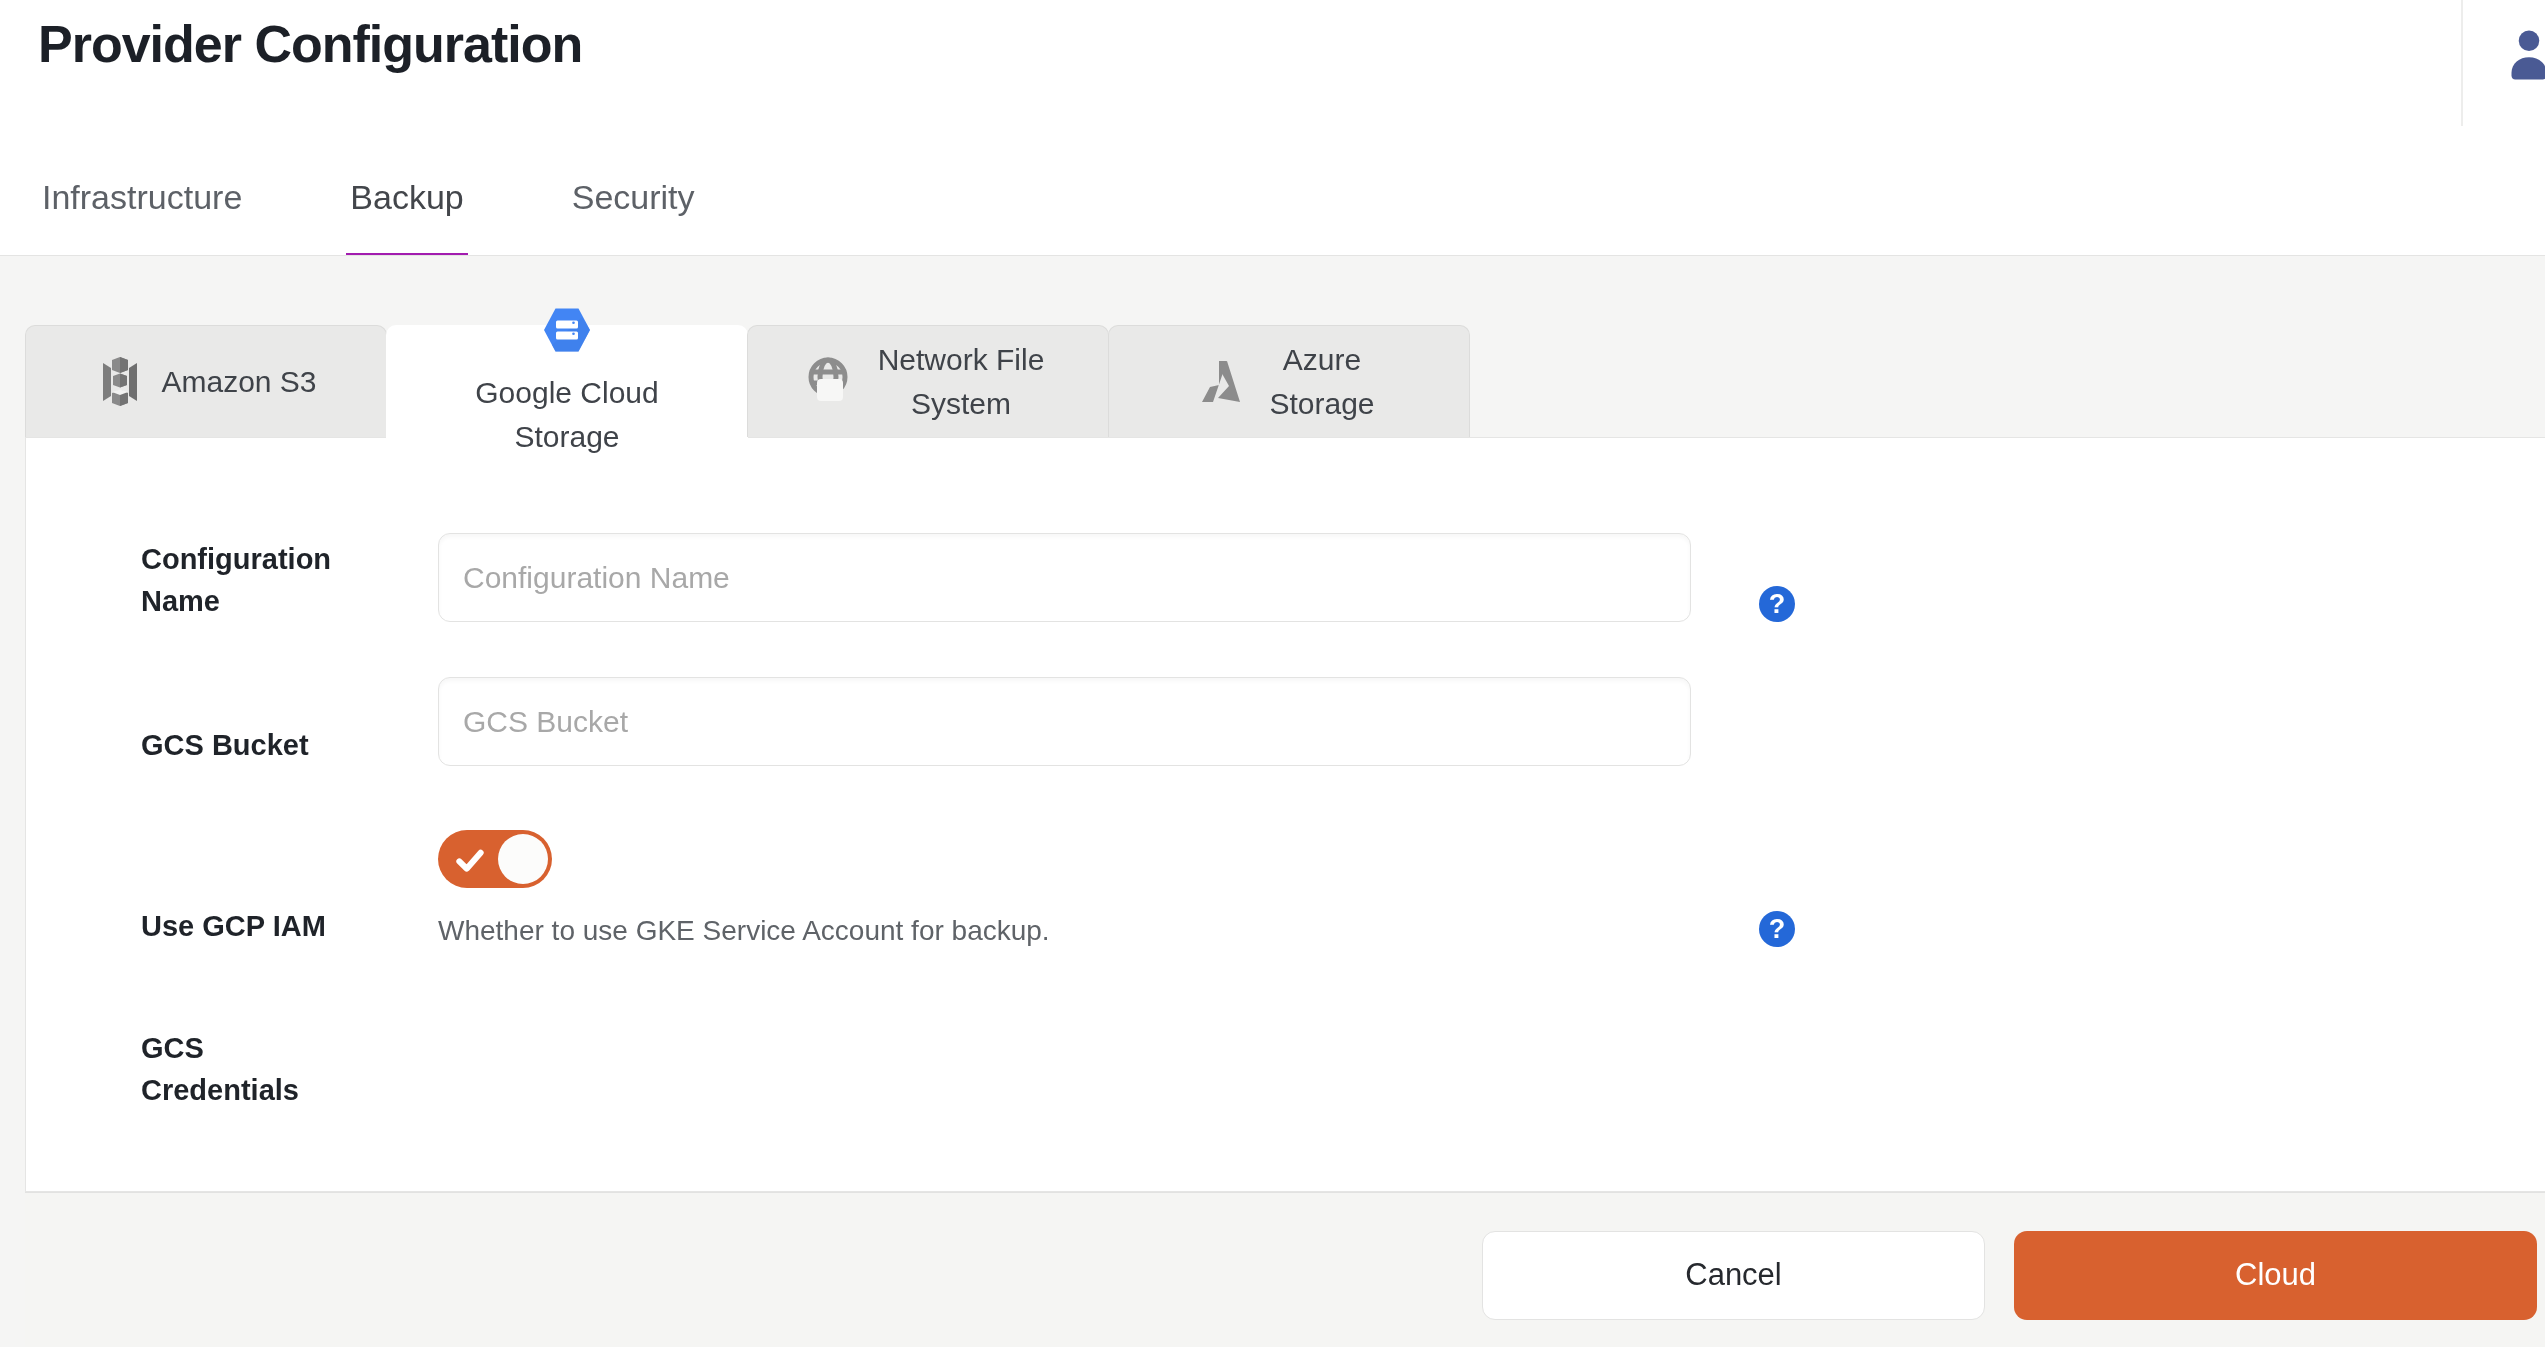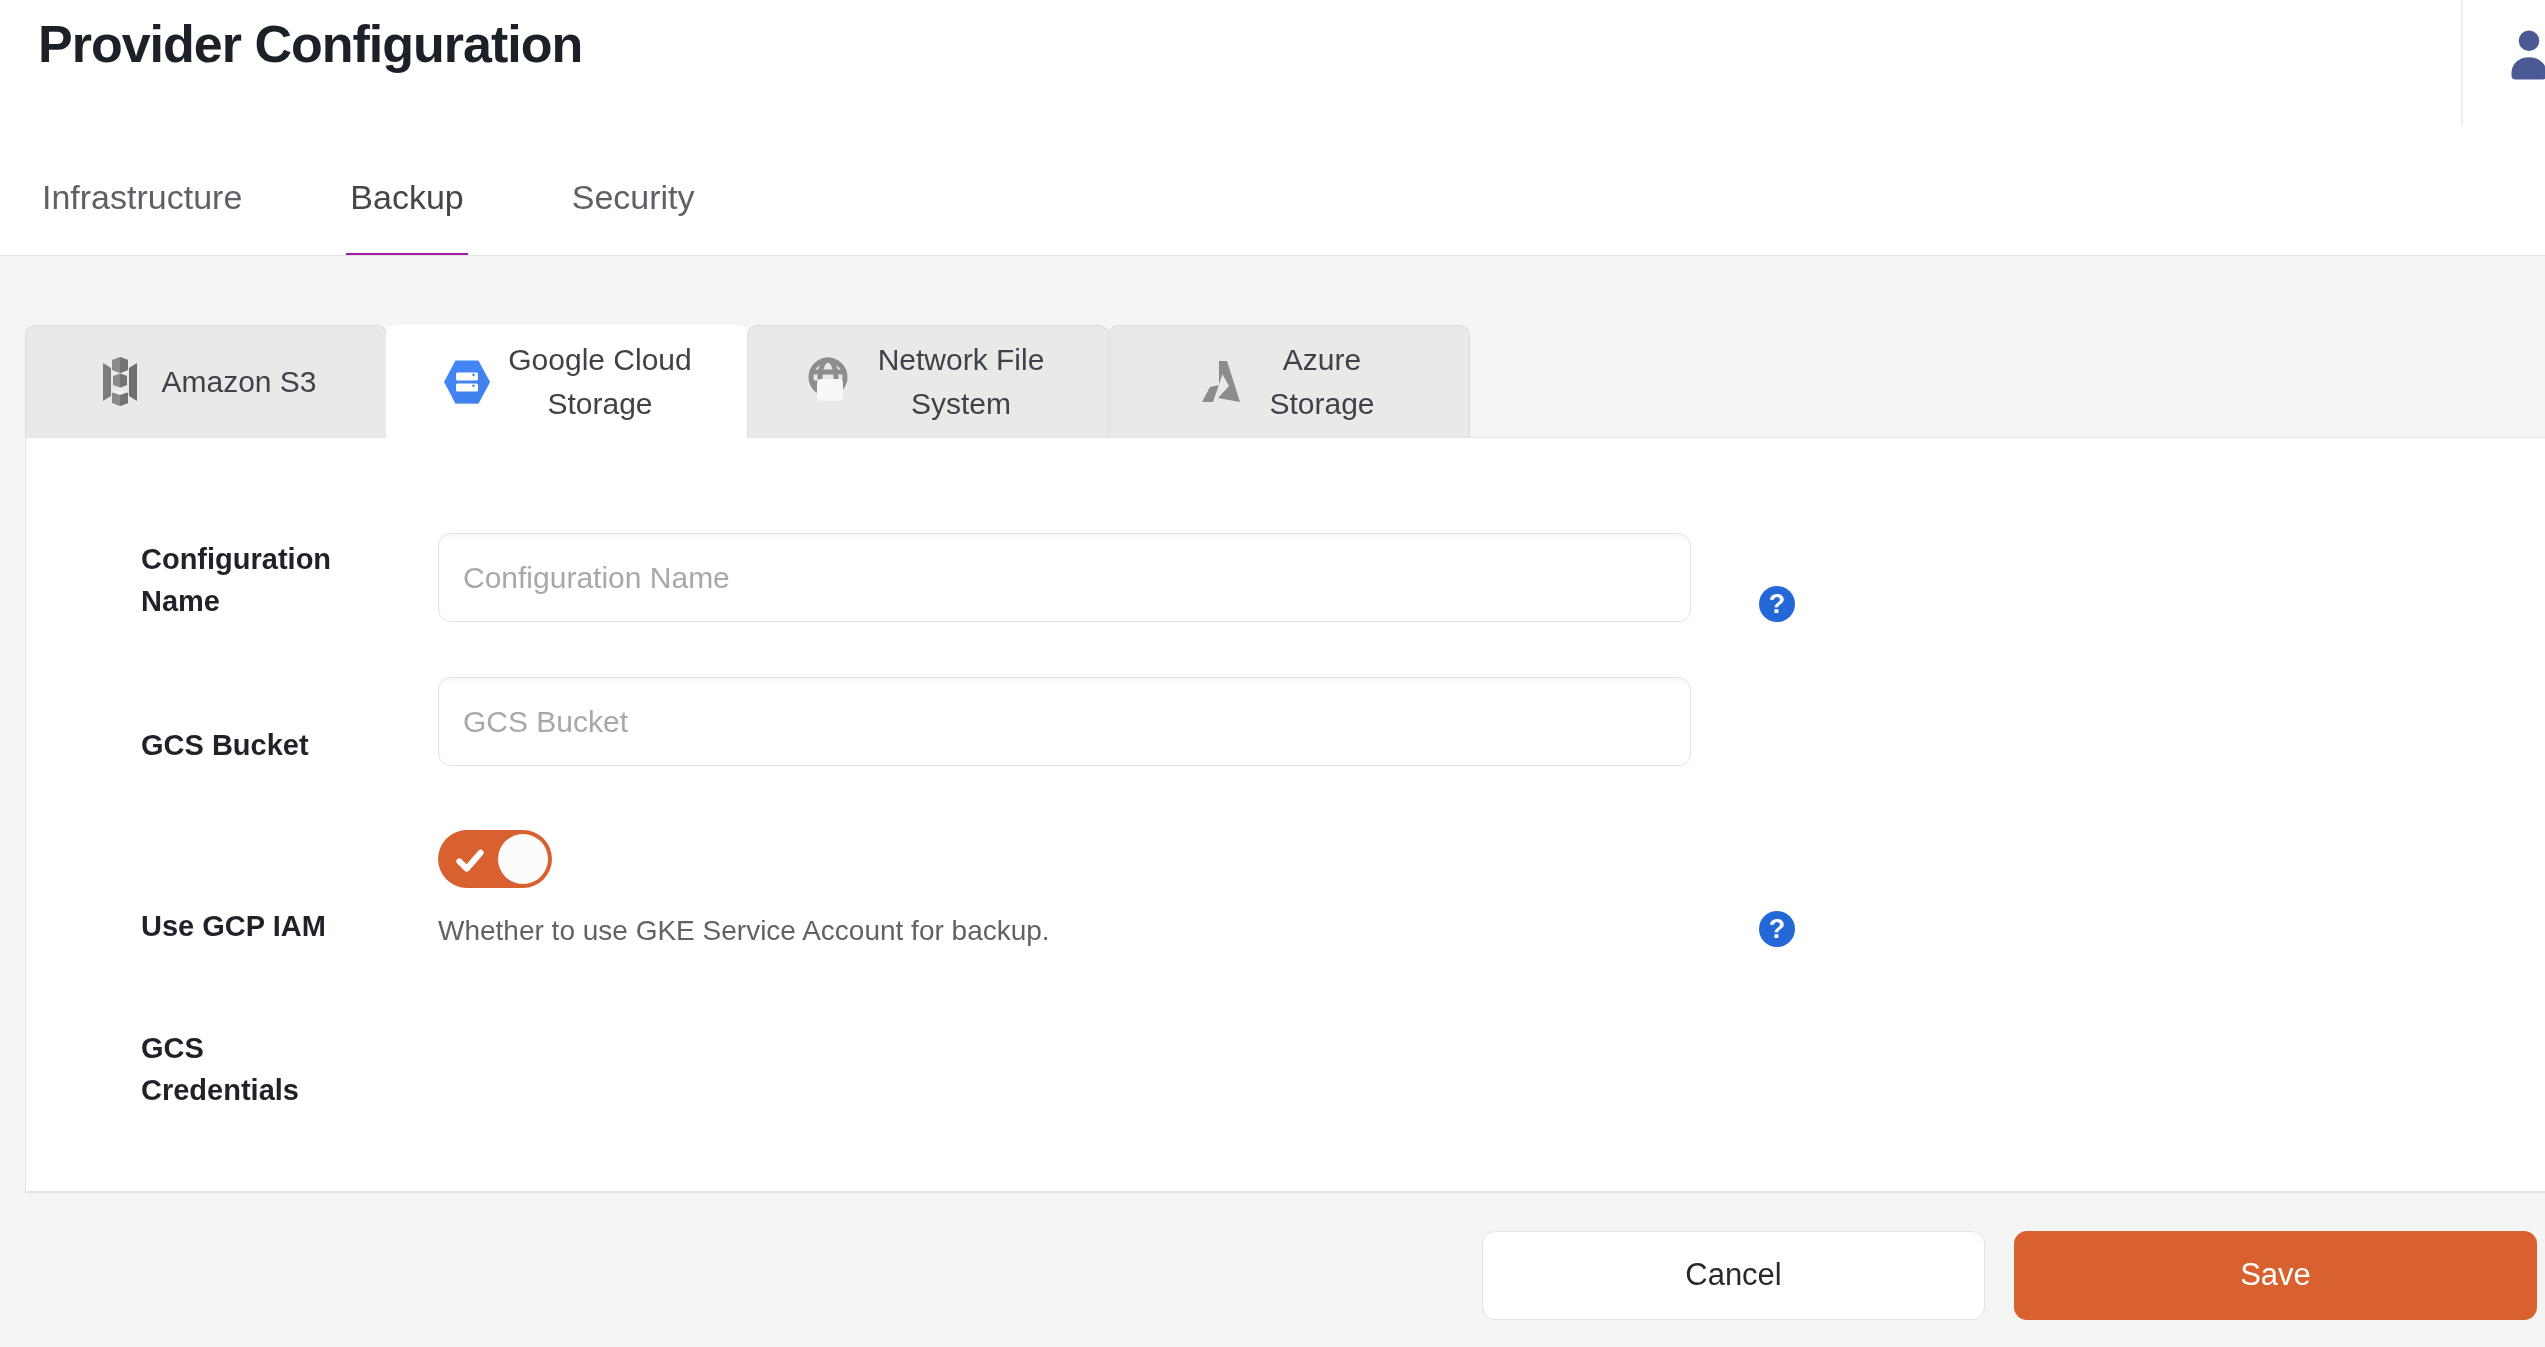--- a/index.html
+++ b/index.html
@@ -81,20 +81,21 @@
     justify-content: center;
     gap: 16px;
     cursor: pointer;
   }
   .provider-tab + .provider-tab { margin-left: -1px; }
   .provider-tab.active {
     background: #ffffff;
     border-color: transparent;
     height: 113px;
     margin-bottom: -1px;
+    flex-direction: column;
   }
   .provider-tab .ptab-label {
     font-size: 30px;
     line-height: 44px;
     color: #3f4349;
     text-align: center;
   }
   .ptab-label.w-gcs   { max-width: 185px; }
   .ptab-label.w-nfs   { max-width: 180px; }
   .ptab-label.w-azure { max-width: 120px; }
@@ -337,14 +338,14 @@
 
   <div class="form-row">
     <div class="form-label">GCS Credentials</div>
     <div class="help-spacer"></div>
   </div>
 
 </div>
 
 <div class="footer">
   <button class="btn btn-cancel">Cancel</button>
-  <button class="btn btn-save">Save</button>
+  <button class="btn btn-save">Cloud</button>
 </div>
 
 </body></html>

